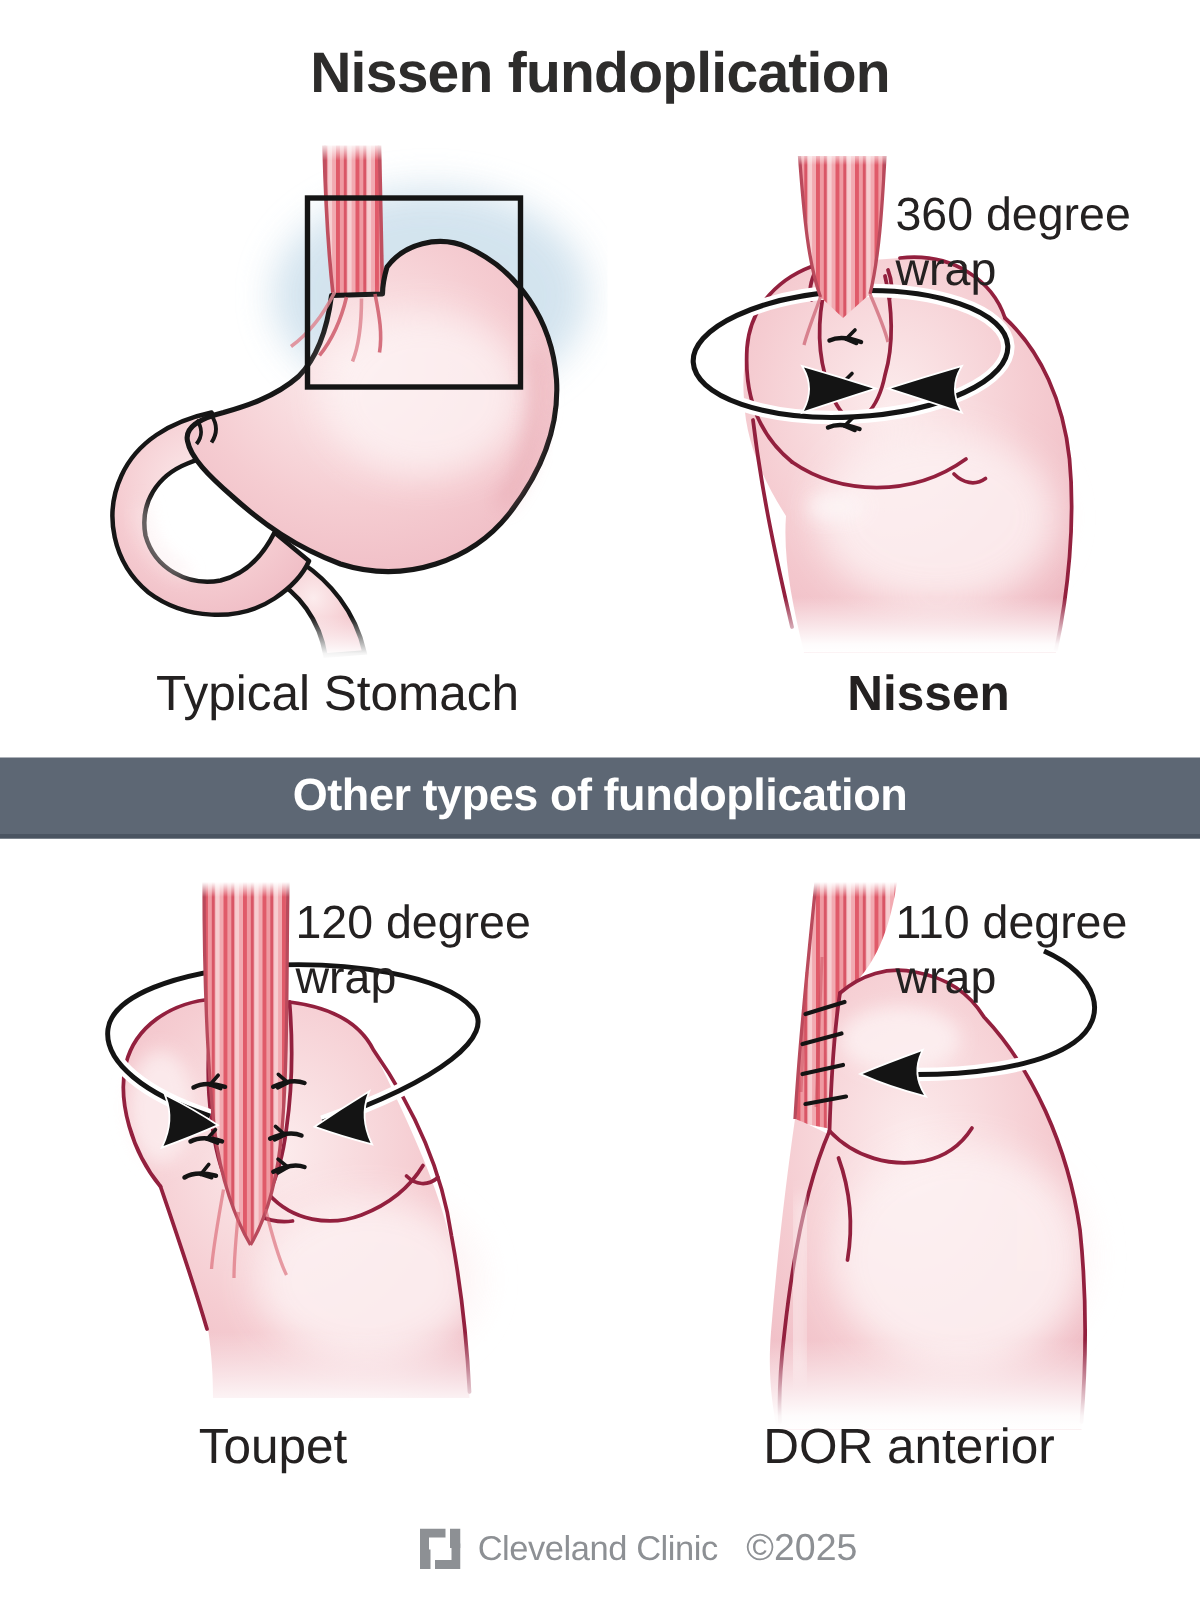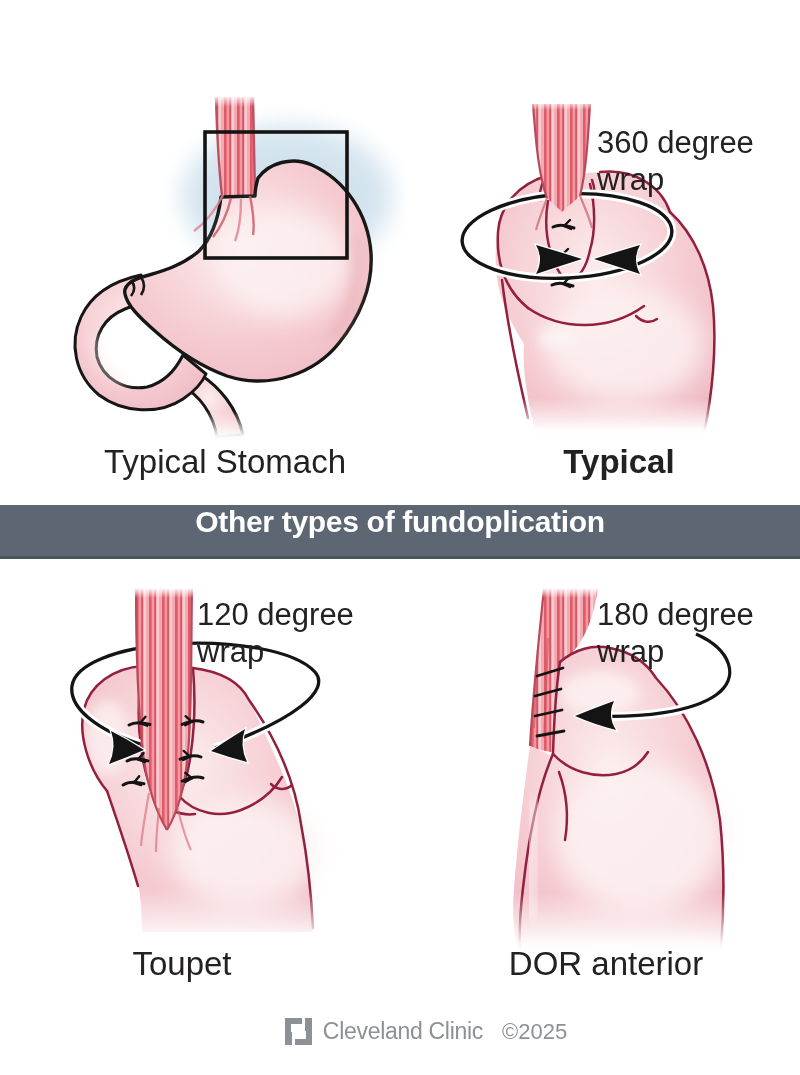--- a/index.html
+++ b/index.html
@@ -5,26 +5,26 @@
   html,body{margin:0;padding:0;background:#fff;}
   #page{position:relative;width:800px;height:1075px;background:#ffffff;overflow:hidden;
         font-family:"Liberation Sans","DejaVu Sans",sans-serif;color:#262323;}
   .abs{position:absolute;}
   #title{left:0;top:28px;width:800px;text-align:center;font-size:38px;font-weight:bold;
          color:#2d2c2b;letter-spacing:-0.5px;}
   .fig-label{font-size:33px;color:#242121;text-align:center;line-height:40px;}
   .fig-label.bold{font-weight:bold;}
   .annotation{font-size:31px;color:#242121;text-align:left;line-height:37px;}
   #banner{left:0;top:505px;width:800px;height:51px;background:#5d6774;
-          border-bottom:3px solid #4a5461;display:flex;align-items:flex-start;justify-content:center;}
+          border-bottom:3px solid #4a5461;display:flex;align-items:center;justify-content:center;}
   #banner span{color:#ffffff;font-size:30px;font-weight:bold;letter-spacing:-0.3px;}
   #footer{left:0;top:1018px;width:800px;display:flex;align-items:center;justify-content:center;
           gap:11px;transform:translateX(26px);}
   #footer .brand{font-size:23px;font-weight:normal;color:#8d9094;letter-spacing:-0.3px;}
-  #footer .copy{font-size:22px;color:#8d9094;margin-left:8px;}
+  #footer .copy{font-size:25px;color:#8d9094;margin-left:8px;}
   svg{display:block;}
 </style>
 </head>
 <body>
 
 <div id="page">
 
   <svg width="0" height="0" style="position:absolute" aria-hidden="true">
     <defs>
       <pattern id="esoPat" patternUnits="userSpaceOnUse" width="13" height="8">
@@ -56,20 +56,21 @@
           <feGaussianBlur stdDeviation="6"></feGaussianBlur>
         </filter>
       <g id="stitch" stroke="#141414" fill="none" stroke-linecap="round">
         <path d="M0,0 C6,-3 13,-2 21,1" stroke-width="3"></path>
         <path d="M11,-1 l6,-6" stroke-width="2.4"></path>
         <path d="M11,-1 l7,3" stroke-width="2.4"></path>
       </g>
     </defs>
   </svg>
 
+  <div class="abs" id="title">Nissen fundoplication</div>
 
   <svg class="abs" style="left:55px;top:95px" width="350" height="345" viewBox="0 0 350 345">
     <ellipse cx="232" cy="102" rx="105" ry="72" fill="#cfe1ed" opacity="0.9" filter="url(#blur12)"></ellipse>
 
     <g>
       <path d="M126,290 C144,300 158,318 162,342 L188,340 C182,312 164,292 146,280 Z" fill="url(#gBody)" stroke="#161616" stroke-width="3"></path>
 
       <path d="M86,180 C58,186 36,200 26,222 C14,248 20,280 44,300 C68,318 104,320 128,304
                C140,296 147,288 151,279 L128,260 C120,276 108,288 92,292 C70,296 48,284 42,262
                C38,240 50,222 70,214 C80,210 90,206 98,204 Z" fill="url(#gBody)" stroke="#161616" stroke-width="3" stroke-linejoin="round"></path>
@@ -153,21 +154,21 @@
     </g>
     <rect x="0" y="298" width="295" height="37" fill="url(#fadeBot)"></rect>
   </svg>
 
   <div class="abs annotation" style="left:597px;top:124px;width:200px">
     <div>360 degree</div>
     <div>wrap</div>
   </div>
 
   <div class="abs fig-label" style="left:45px;top:442px;width:360px">Typical Stomach</div>
-  <div class="abs fig-label bold" style="left:469px;top:442px;width:300px">Typical</div>
+  <div class="abs fig-label bold" style="left:469px;top:442px;width:300px">Nissen</div>
 
   <div class="abs" id="banner">
     <span>Other types of fundoplication</span>
   </div>
 
   <svg class="abs" style="left:45px;top:588px" width="340" height="360" viewBox="0 0 340 360">
 
     <g>
       <path d="M98,78 C68,80 45,97 39,121 C33,146 43,180 62,203
                C73,235 84,266 94,300 C96,315 97,328 97,344 L268,344
@@ -259,21 +260,21 @@
       <path d="M174,113 Q152,121 135,128 Q153,136 176,142 Q167,128 174,113 Z" fill="#141414" stroke="#ffffff" stroke-width="2.4" paint-order="stroke"></path>
     </g>
     <rect x="0" y="305" width="345" height="60" fill="url(#fadeBot)"></rect>
   </svg>
 
   <div class="abs annotation" style="left:197px;top:596px;width:200px">
     <div>120 degree</div>
     <div>wrap</div>
   </div>
   <div class="abs annotation" style="left:597px;top:596px;width:200px">
-    <div>180 degree</div>
+    <div>110 degree</div>
     <div>wrap</div>
   </div>
 
   <div class="abs fig-label" style="left:32px;top:944px;width:300px">Toupet</div>
   <div class="abs fig-label" style="left:456px;top:944px;width:300px">DOR anterior</div>
 
   <div class="abs" id="footer">
     <svg width="27" height="27" viewBox="0 0 27 27">
       <g fill="#8d9094">
         <path d="M0,0 H17 V6 H6 V17 H0 Z"></path>

